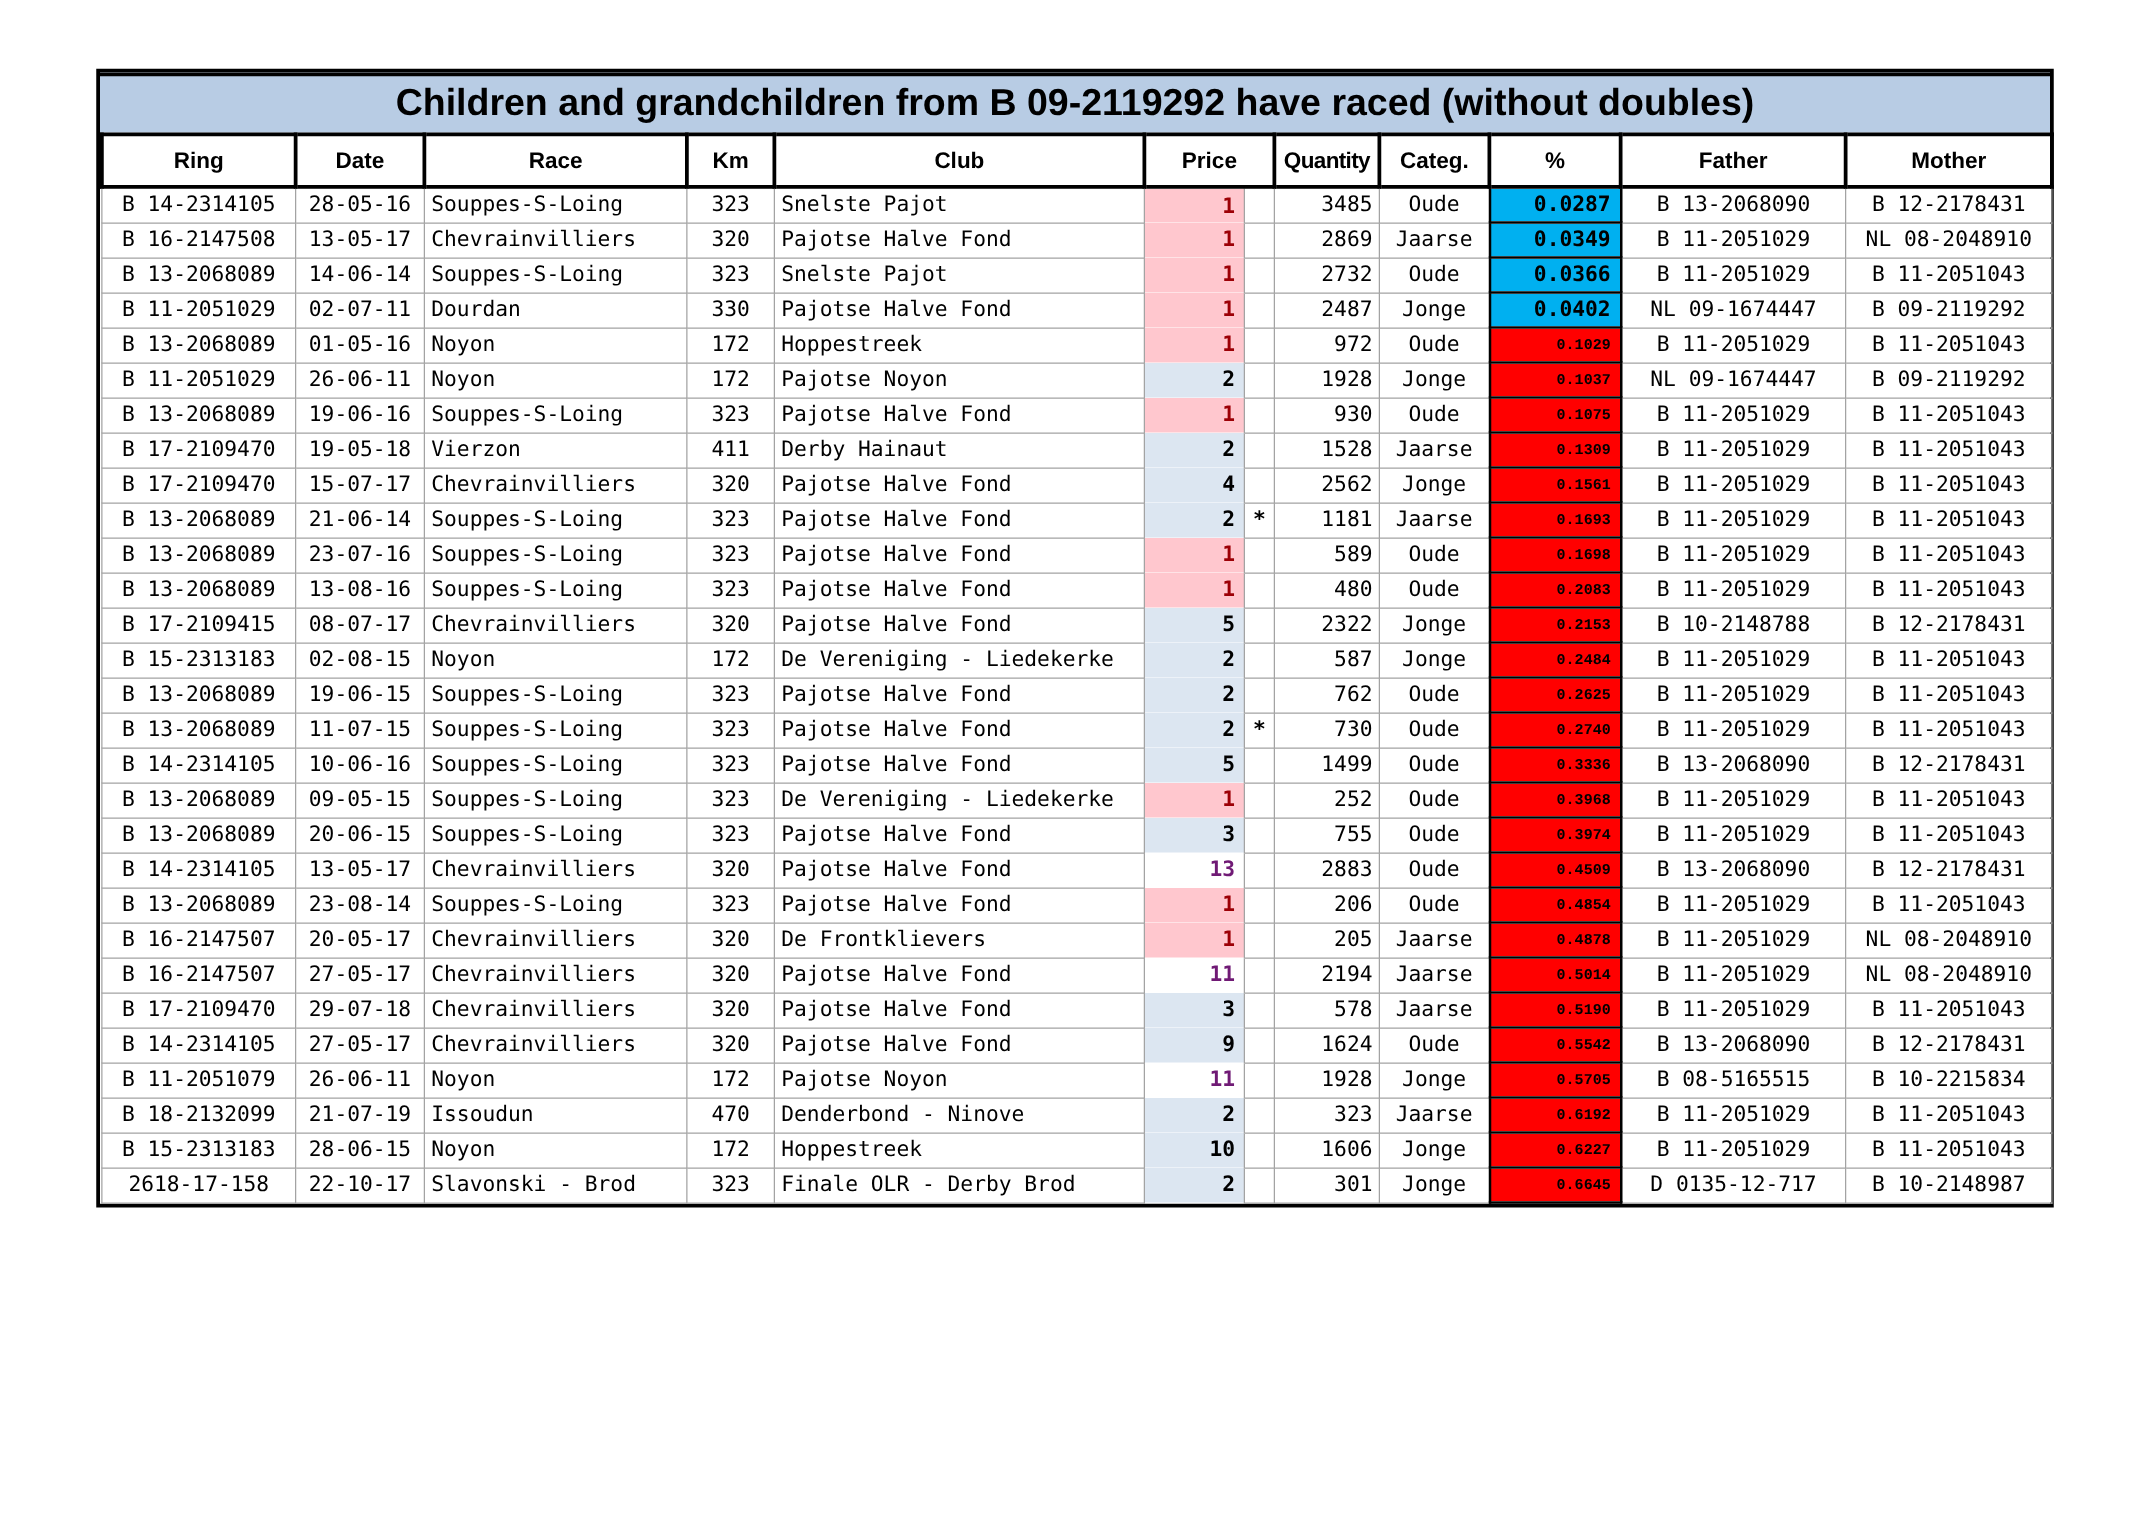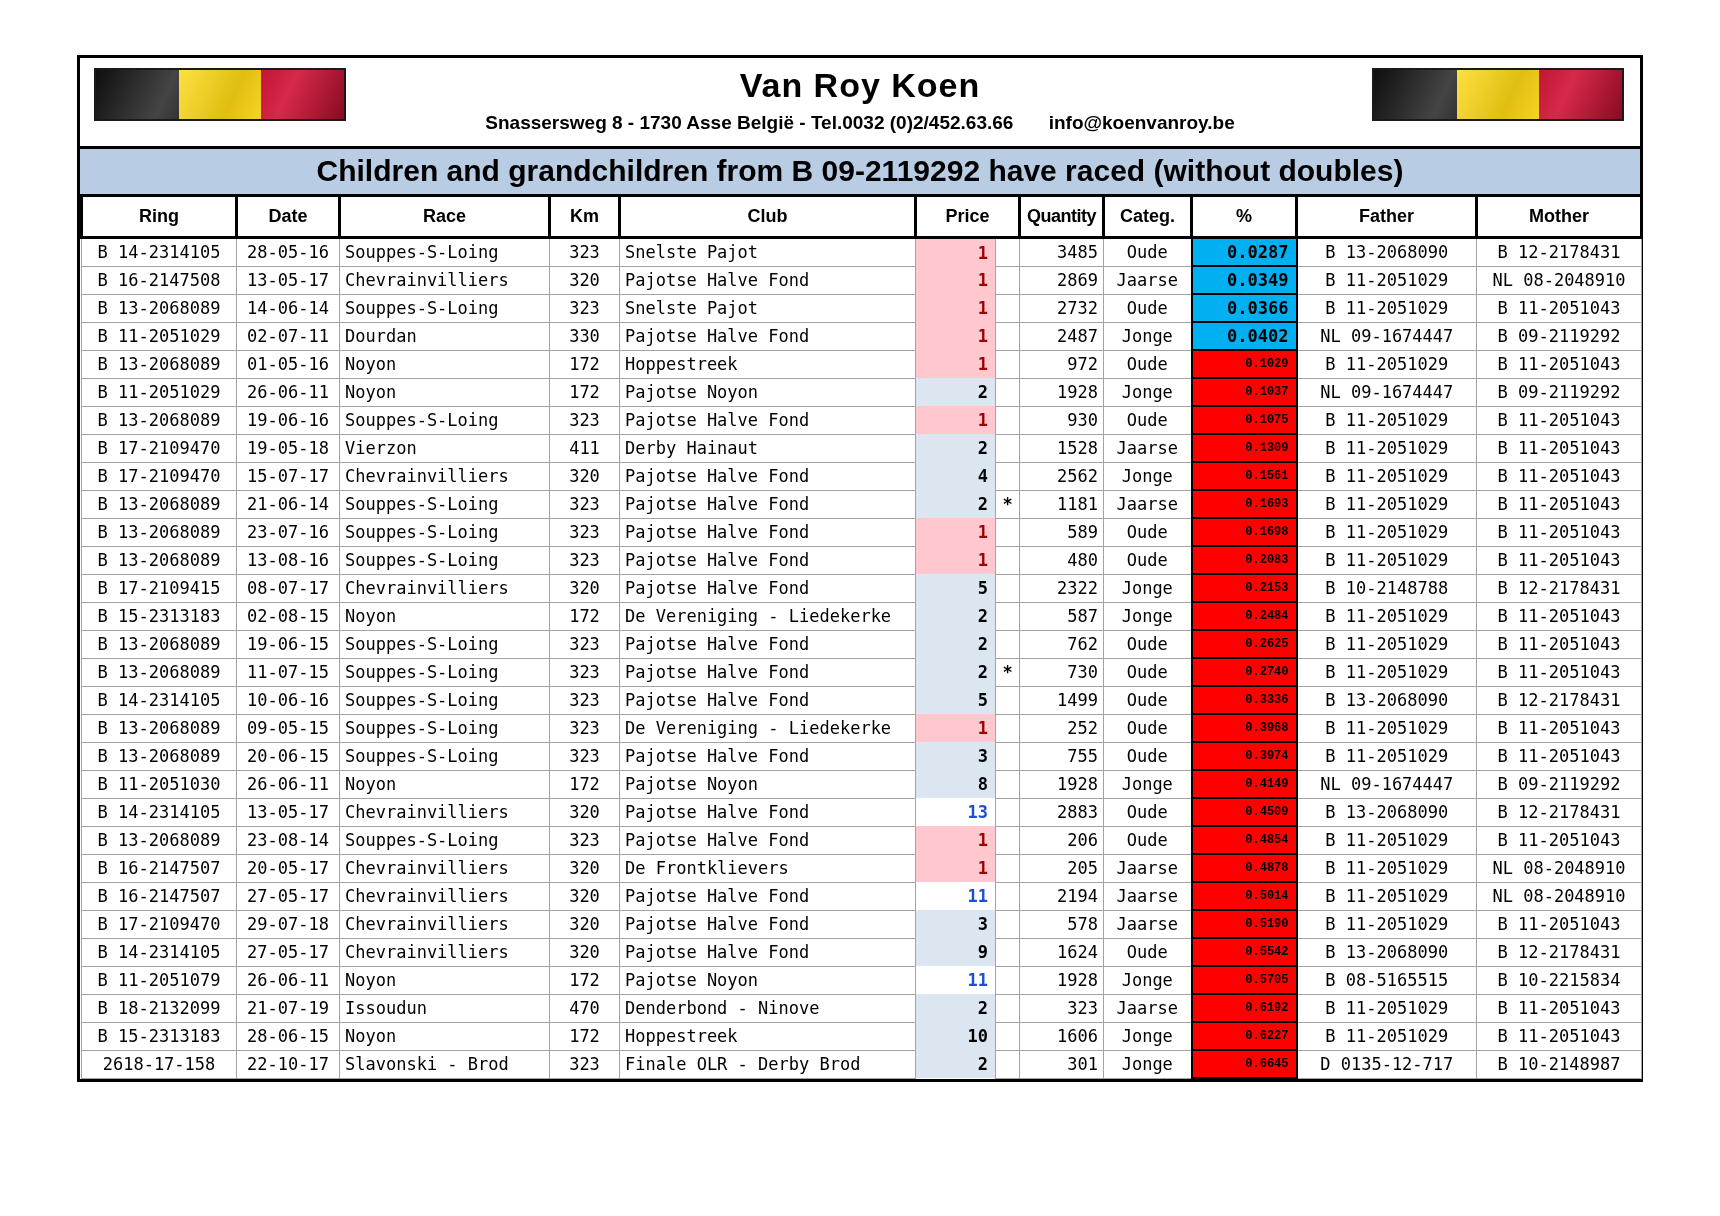--- a/index.html
+++ b/index.html
@@ -40,48 +40,31 @@
     font-size:18px;height:42px;background:#fff;overflow:hidden;white-space:nowrap;text-align:center;}
   th.quantity{letter-spacing:-0.5px;}
   tbody td{border:1px solid #a3a3a3;height:28px;font-size:17px;line-height:26px;
     padding:0 5px;overflow:hidden;white-space:nowrap;background:#fff;}
   td.l{text-align:left;}
   td.c{text-align:center;}
   td.r{text-align:right;}
   td.price{border-top:none;border-bottom:none;font-weight:bold;text-align:right;padding-right:7px;}
   td.price.pink{background:var(--price-pink);color:var(--price-pink-text);}
   td.price.blue{background:var(--price-blue);color:#000;}
-  td.price.white{background:#fff;color:#1d4ed8;}
+  td.price.white{background:#fff;color:#701a75;}
   td.star{text-align:center;font-weight:bold;padding:0 1px;}
   td.pct{border:2px solid #000;text-align:right;font-weight:bold;padding-right:7px;}
   td.pct.blue{background:var(--pct-blue);font-family:"DejaVu Sans Mono",monospace;}
   td.pct.red{background:var(--pct-red);font-family:Liberation Mono, monospace;font-size:12px;}
 </style>
 </head>
 <body>
 
 <div class="doc">
 
-  <div class="masthead">
-    <div class="flag left">
-      <div class="stripe black"></div>
-      <div class="stripe yellow"></div>
-      <div class="stripe red"></div>
-    </div>
-    <div class="flag right">
-      <div class="stripe black"></div>
-      <div class="stripe yellow"></div>
-      <div class="stripe red"></div>
-    </div>
-    <div class="title">Van Roy Koen</div>
-    <div class="address-line">
-      <span>Snassersweg 8 - 1730 Asse België - Tel.0032 (0)2/452.63.66</span>
-      <span class="email">info@koenvanroy.be</span>
-    </div>
-  </div>
 
   <div class="banner">Children and grandchildren from B 09-2119292 have raced (without doubles)</div>
 
   <table>
     <colgroup>
       <col style="width:155px">
         <col style="width:103px">
         <col style="width:210px">
       <col style="width:70px">
         <col style="width:296px">
@@ -369,34 +352,20 @@
           <td class="l">Pajotse Halve Fond</td>
           <td class="price blue">3</td>
           <td class="star"></td>
           <td class="r">755</td>
           <td class="c">Oude</td>
           <td class="pct red">0.3974</td>
           <td class="c">B 11-2051029</td>
           <td class="c">B 11-2051043</td>
         </tr>
         <tr>
-          <td class="c">B 11-2051030</td>
-          <td class="c">26-06-11</td>
-          <td class="l">Noyon</td>
-          <td class="c">172</td>
-          <td class="l">Pajotse Noyon</td>
-          <td class="price blue">8</td>
-          <td class="star"></td>
-          <td class="r">1928</td>
-          <td class="c">Jonge</td>
-          <td class="pct red">0.4149</td>
-          <td class="c">NL 09-1674447</td>
-          <td class="c">B 09-2119292</td>
-        </tr>
-        <tr>
           <td class="c">B 14-2314105</td>
           <td class="c">13-05-17</td>
           <td class="l">Chevrainvilliers</td>
           <td class="c">320</td>
           <td class="l">Pajotse Halve Fond</td>
           <td class="price white">13</td>
           <td class="star"></td>
           <td class="r">2883</td>
           <td class="c">Oude</td>
           <td class="pct red">0.4509</td>

